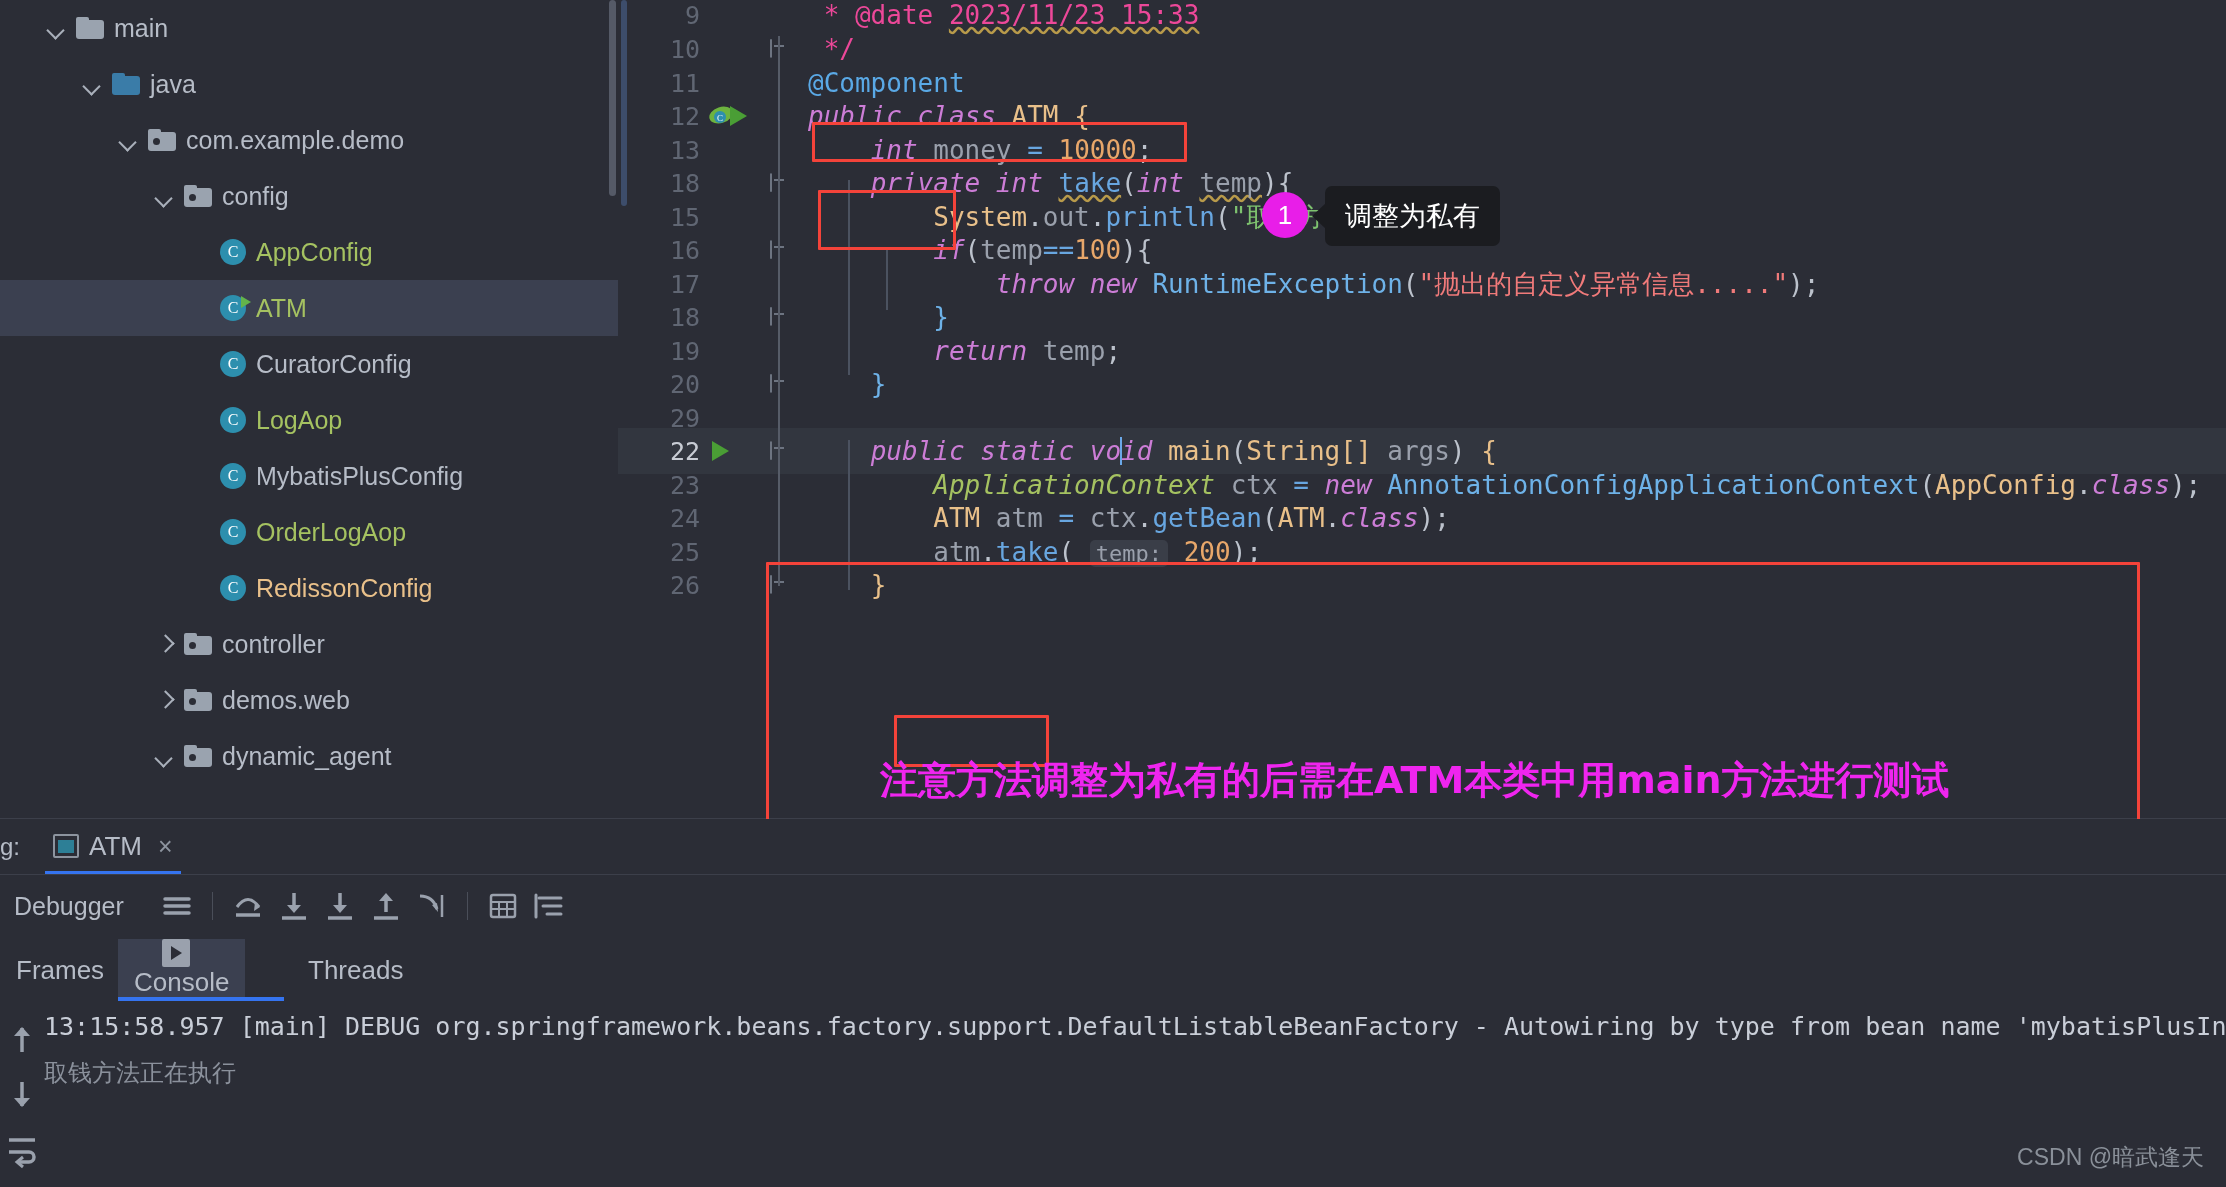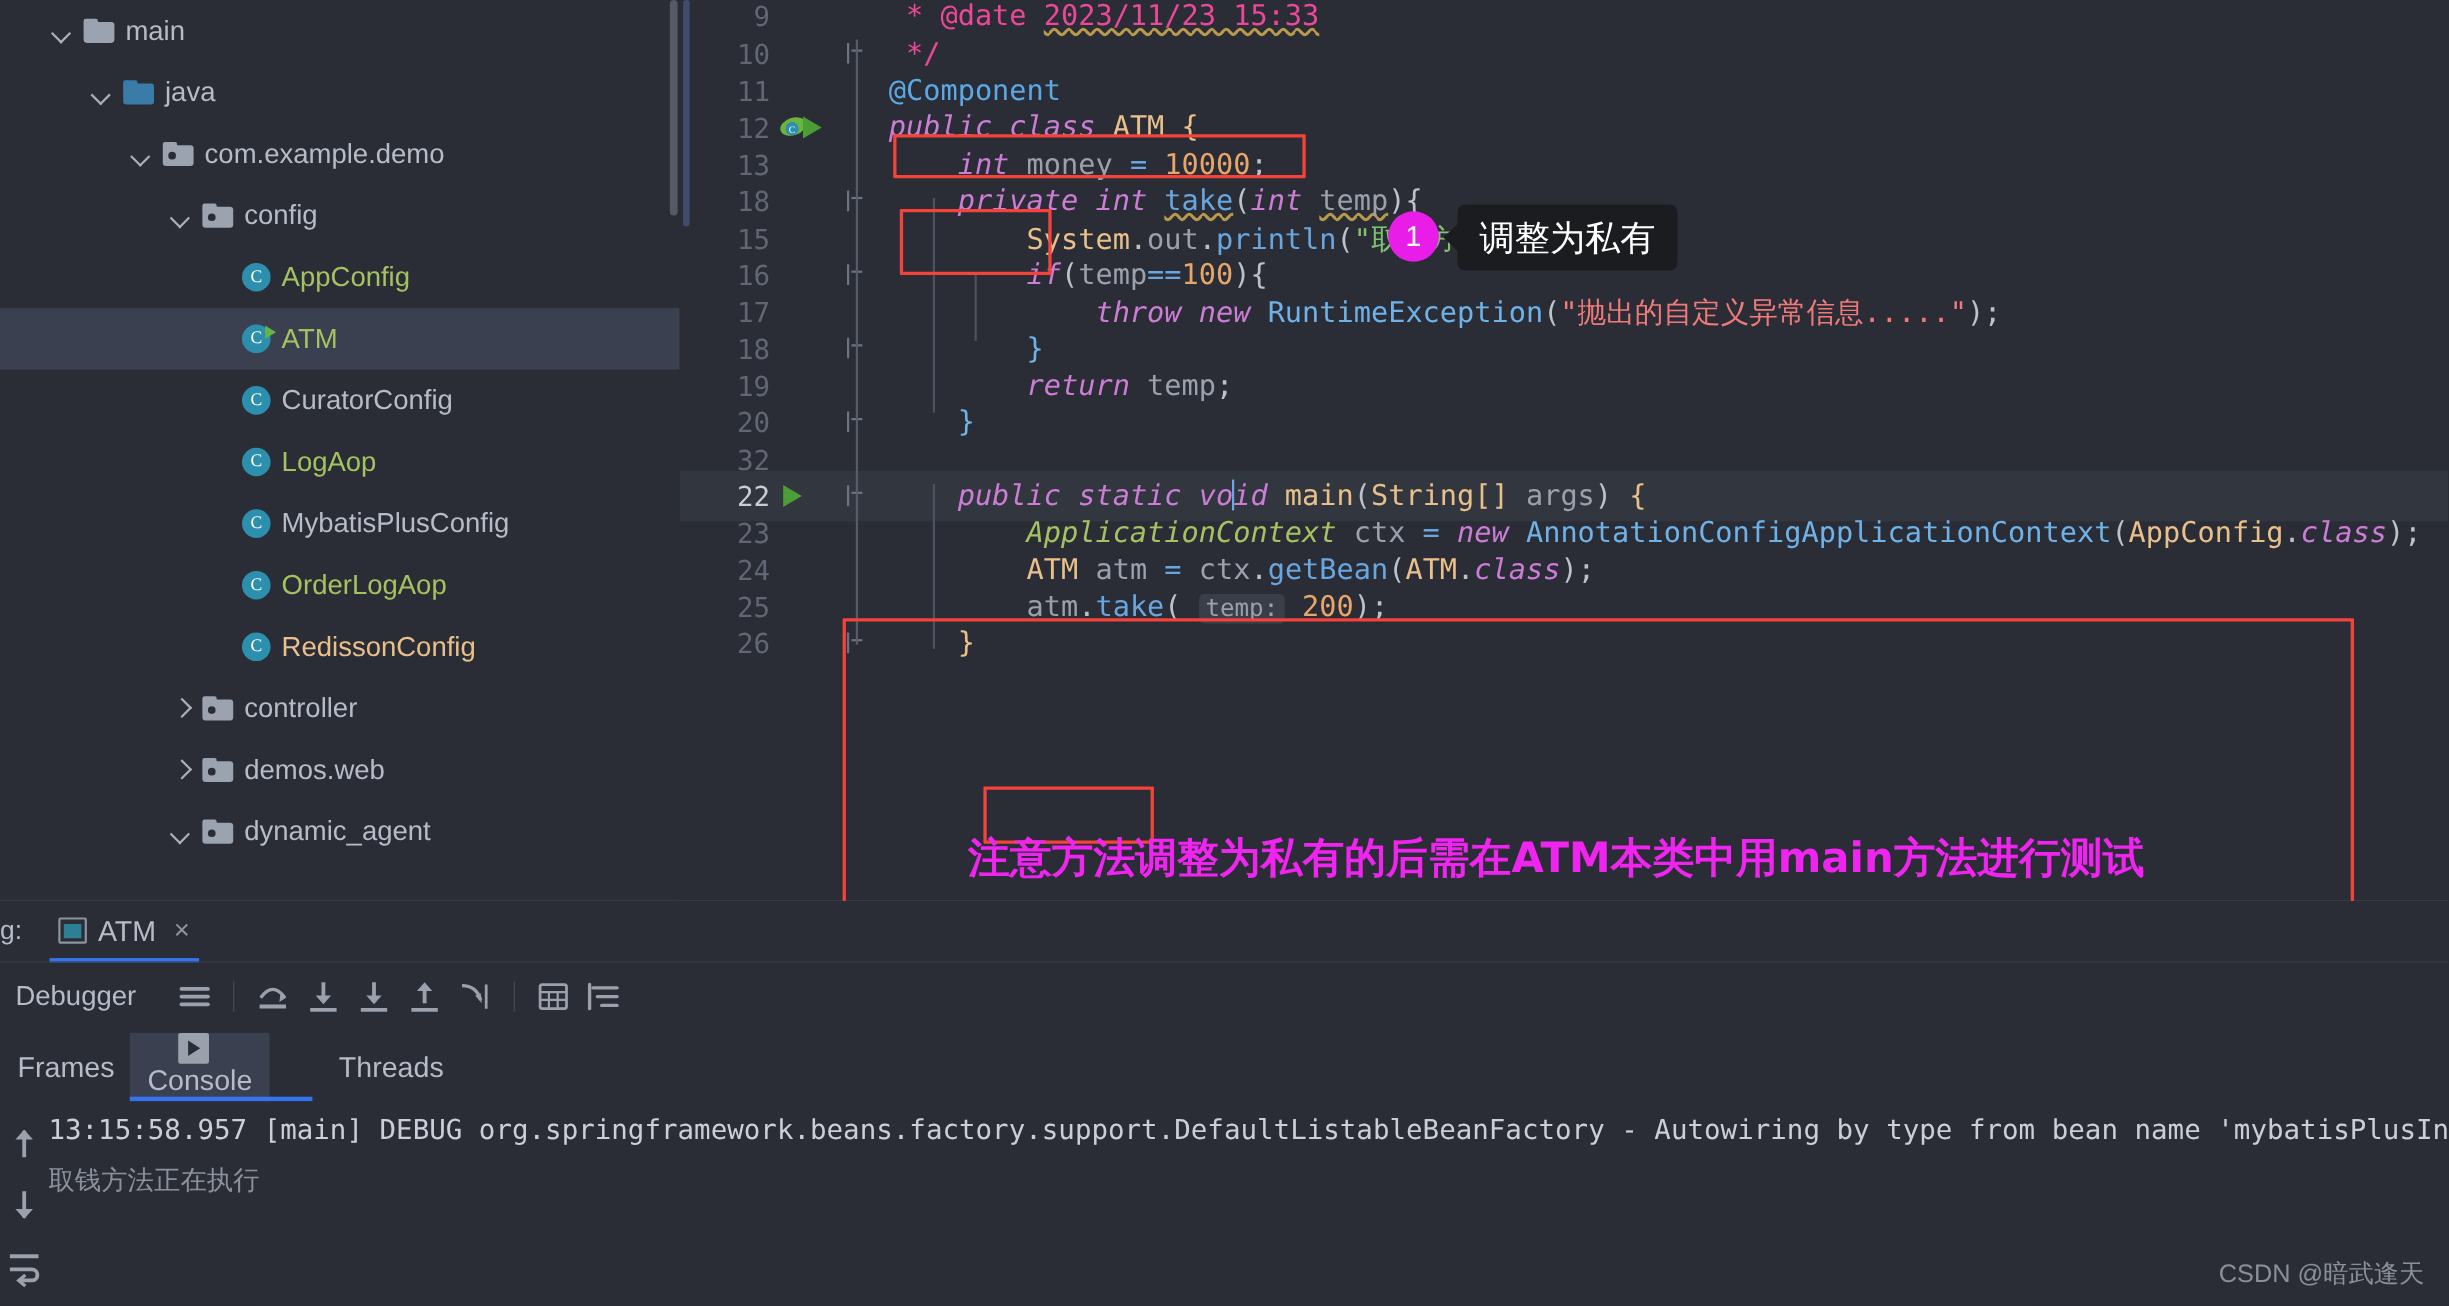--- a/index.html
+++ b/index.html
@@ -162,21 +162,21 @@
   
   #badge {
     position: absolute; left: 1262px; top: 192px; width: 46px; height: 46px;
     border-radius: 50%; background: #e81ee8; color: #fff;
     font-size: 26px; line-height: 46px; text-align: center;
     font-family: "Liberation Sans", sans-serif;
   }
   #tooltip {
     position: absolute; left: 1325px; top: 186px; height: 60px;
     background: #1b1c20; border-radius: 7px; color: #ffffff;
-    font-size: 32px; line-height: 60px; padding: 0 20px;
+    font-size: 27px; line-height: 60px; padding: 0 20px;
   }
   #tooltip::before {
     content: ""; position: absolute; left: -13px; top: 17px;
     border-top: 13px solid transparent; border-bottom: 13px solid transparent;
     border-right: 14px solid #1b1c20;
   }
 
   #magenta-note {
     position: absolute; left: 880px; top: 755px;
     color: #ef25ef; font-size: 38px; font-weight: bold;
@@ -463,21 +463,21 @@
       <span class="code">        <span class="kw">return</span> <span class="var">temp</span><span class="punct">;</span></span>
     </div>
 
     <div class="code-line" style="top:361px">
       <span class="lineno">20</span>
       <span class="fold end" style="top:14px"><span class="box"></span></span>
       <span class="code">    <span class="cls">}</span></span>
     </div>
 
     <div class="code-line" style="top:395px">
-      <span class="lineno">32</span>
+      <span class="lineno">29</span>
       <span class="code"></span>
     </div>
 
     <div class="code-line hl" style="top:428px">
       <span class="lineno cur">22</span>
       <span class="gutter-run" style="left:94px;top:13px"></span>
       <span class="fold start" style="top:14px"><span class="box"></span></span>
       <span class="code">    <span class="kw">public</span> <span class="kw">static</span> <span class="kw">vo</span><span class="caret"></span><span class="kw">id</span> <span class="type">main</span><span class="punct">(</span><span class="type">String[]</span> <span class="var">args</span><span class="punct">)</span> <span class="type">{</span></span>
     </div>
 

